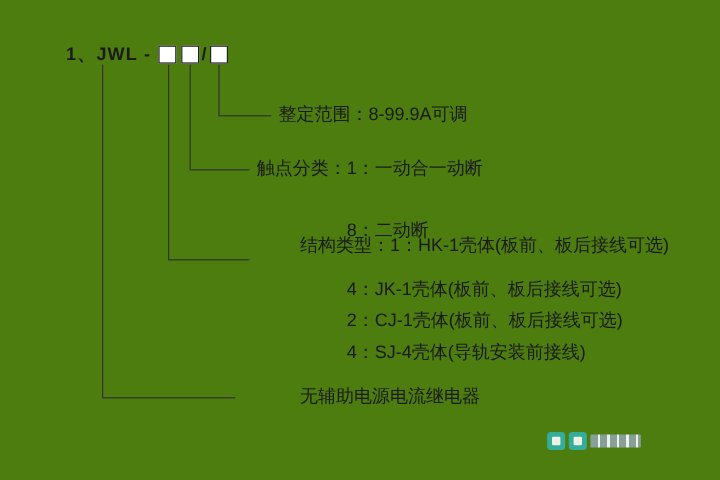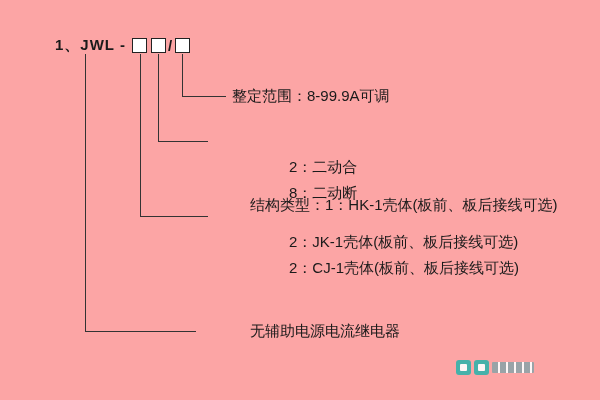--- a/index.html
+++ b/index.html
@@ -1,19 +1,19 @@
 <!DOCTYPE html>
 <html><head>
 <meta charset="utf-8">
 <style>
   html,body{margin:0;padding:0;background:#ffffff;}
   .canvas{
     position:relative;
     width:600px;height:400px;
-    background:#fca5a5;
+    background:#4d7c0f;
     font-family:"Liberation Sans","DejaVu Sans",sans-serif;
     color:#1a1a1a;
     overflow:hidden;
   }
   .model-line{
     position:absolute;left:55px;top:36px;
     display:flex;align-items:center;
     font-size:15px;font-weight:bold;letter-spacing:1px;
     color:#1a1a1a;
   }
@@ -94,26 +94,27 @@
   <div class="hline h-contact"></div>
 
   <div class="vline v-structure"></div>
   <div class="hline h-structure"></div>
 
   <div class="vline v-relay"></div>
   <div class="hline h-relay"></div>
 
   <div class="callout l-range">整定范围：8-99.9A可调</div>
 
-  <div class="callout l-contact2">2：二动合</div>
+  <div class="callout l-contact1">触点分类：1：一动合一动断</div>
   <div class="callout l-contact3">8：二动断</div>
 
   <div class="callout l-structure1">结构类型：1：HK-1壳体(板前、板后接线可选)</div>
-  <div class="callout l-structure2">2：JK-1壳体(板前、板后接线可选)</div>
+  <div class="callout l-structure2">4：JK-1壳体(板前、板后接线可选)</div>
   <div class="callout l-structure3">2：CJ-1壳体(板前、板后接线可选)</div>
+  <div class="callout l-structure4">4：SJ-4壳体(导轨安装前接线)</div>
 
   <div class="callout l-relay">无辅助电源电流继电器</div>
 
   <div class="watermark">
     <span class="wm-tile">
         <span class="wm-dot"></span>
       </span>
     <span class="wm-tile">
         <span class="wm-dot"></span>
       </span>

